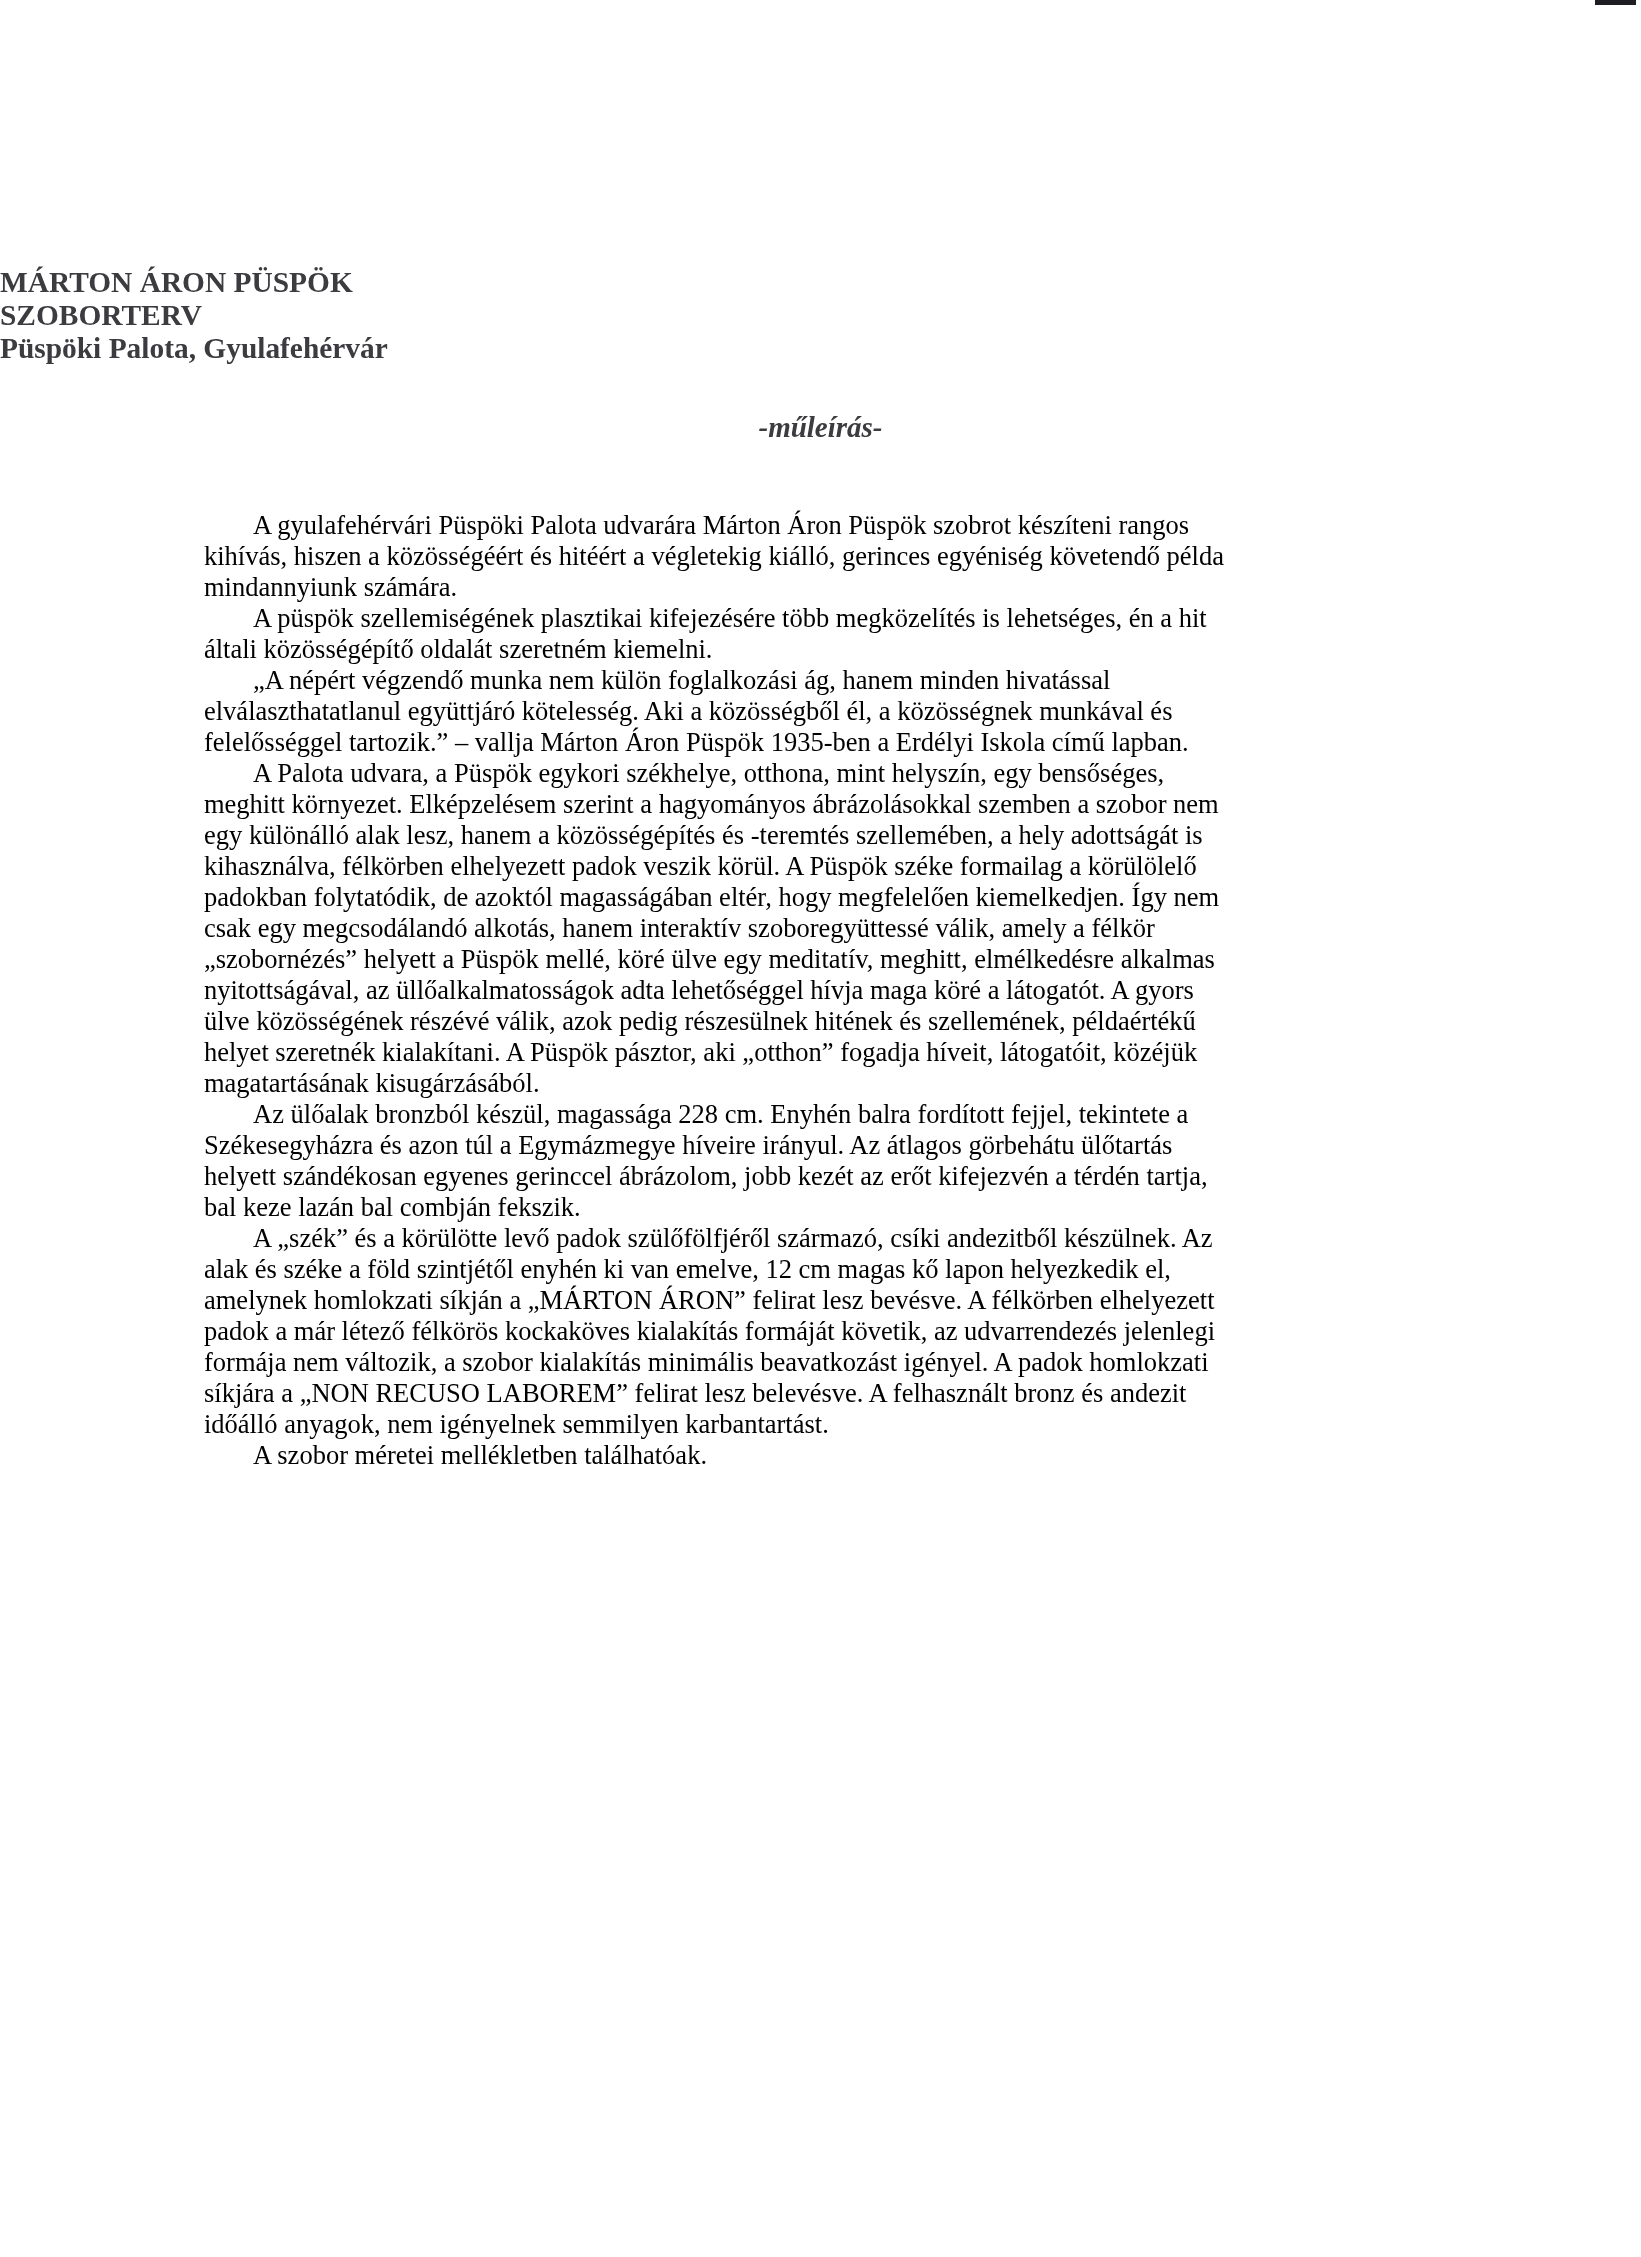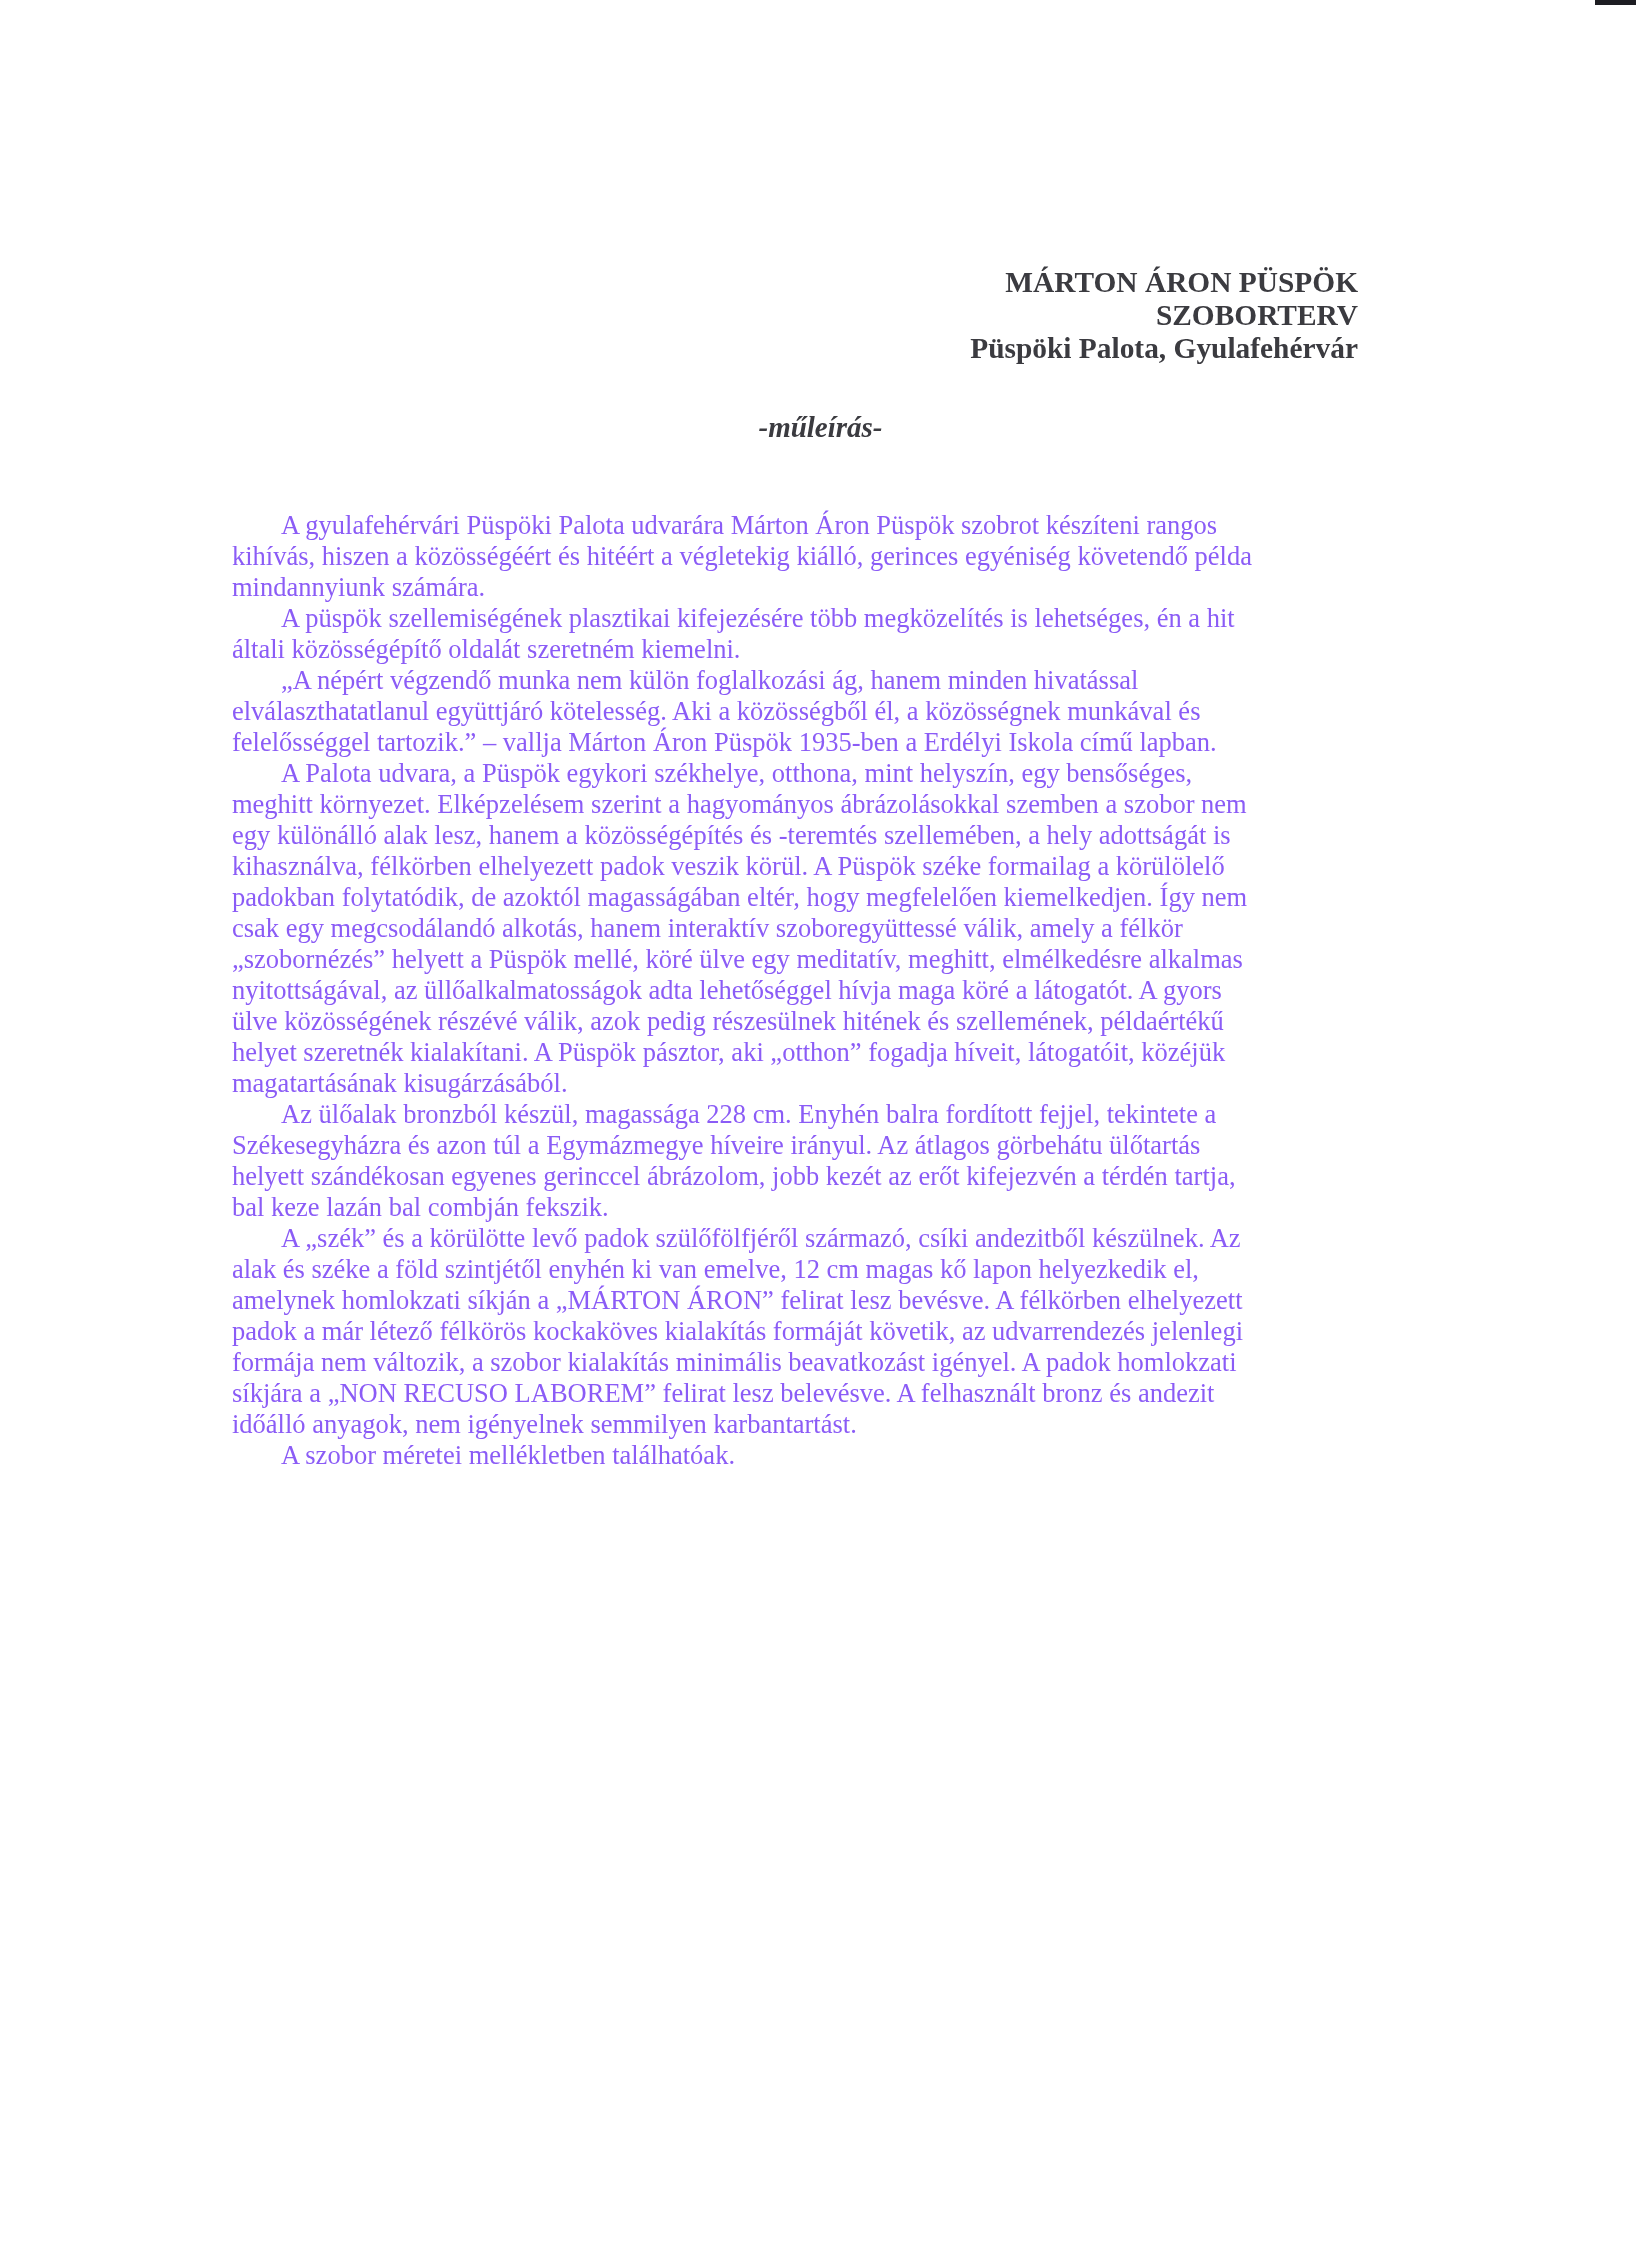--- a/index.html
+++ b/index.html
@@ -21,21 +21,21 @@
       right: 4.8px;
       width: 41px;
       height: 4.8px;
       background: #1d1d22;
     }
     .header {
       position: absolute;
       top: 266px;
       left: 0;
       width: 1358px;
-      text-align: right;
+      text-align: left;
     }
     .title-line {
       font-weight: bold;
       font-size: 29.4px;
       line-height: 33px;
       color: #3b3b40;
       margin: 0;
     }
     .subtitle {
       position: absolute;
@@ -52,22 +52,21 @@
     .body-text {
       position: absolute;
       top: 510px;
       left: 204px;
       width: 1217px;
     }
     .line {
       font-size: 26.5px;
       line-height: 31px;
       white-space: nowrap;
-      color: #8b5cf6;
-      margin-left: 28px;
+      color: #000000;
     }
     .line.indent {
       padding-left: 49px;
     }
   </style>
 </head>
 <body>
 
 <div class="corner-mark"></div>
 

